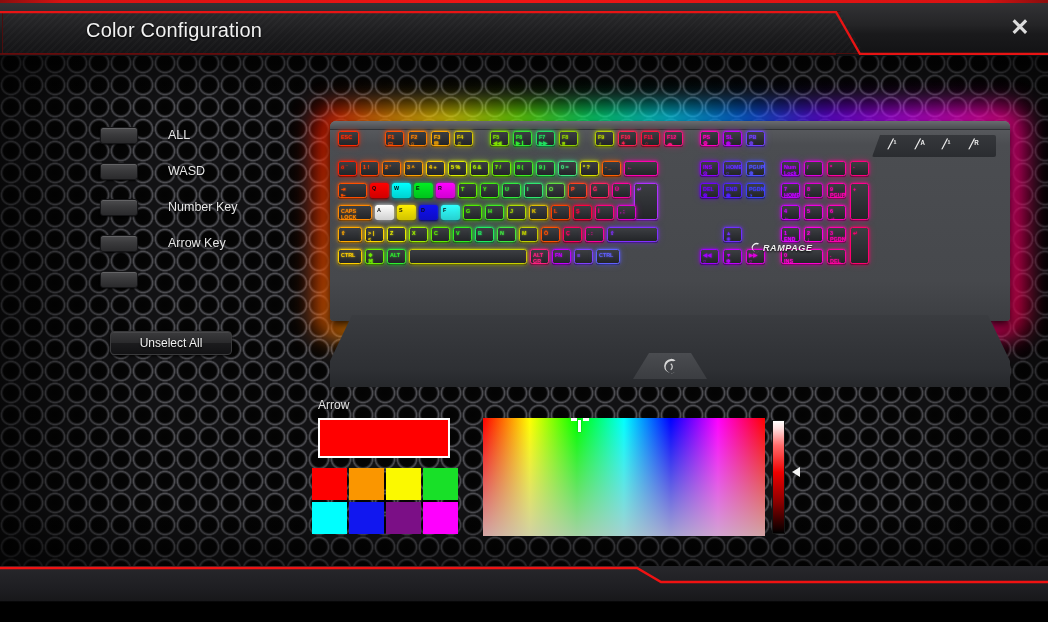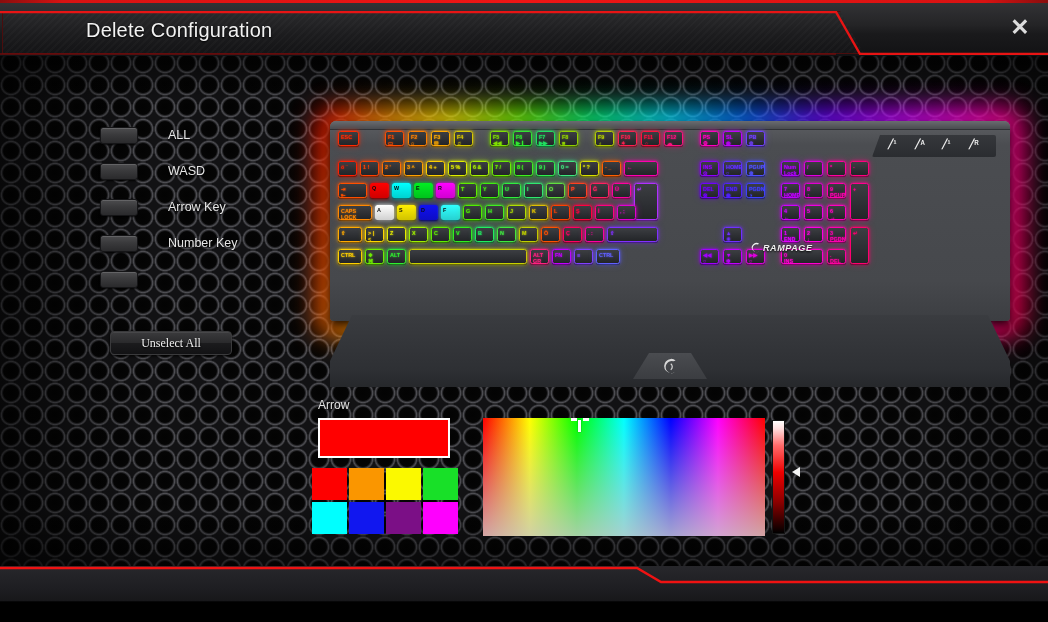--- a/index.html
+++ b/index.html
@@ -128,21 +128,21 @@
   }
   .btn {
     display: block;
     width: 122px; height: 24px;
     margin-top: 12px;
     border-radius: 4px;
     border: 1px solid #3a3a3c;
     background: linear-gradient(to bottom, #3b3b3d 0%, #2a2a2c 48%, #1b1b1d 52%, #121214 100%);
     color: #f0f0f0;
     font-size: 12px;
-    font-family: Liberation Serif, serif;
+    font-family: Liberation Sans, sans-serif;
     cursor: pointer;
     box-shadow: 0 1px 3px rgba(0,0,0,.9), inset 0 1px 0 rgba(255,255,255,.07);
     text-shadow: 0 1px 2px #000;
   }
   #btnUnselect { margin-left: 10px; margin-top: 42px; }
   #btnReverse  { margin-left: 10px; margin-top: 17px; }
 
   
   #kbwrap {
     position: absolute;
@@ -328,41 +328,41 @@
   <div id="mesh"></div>
   <div id="meshShade"></div>
 
   <div id="titlebar">
     <div class="topred"></div>
     <div id="titleplate"></div>
     <svg id="titleAccentLine" viewBox="0 0 1048 44" preserveAspectRatio="none">
       <polyline points="0,1 836,1 860,43 1048,43" fill="none" stroke="#e81414" stroke-width="2.4"></polyline>
       <polyline points="0,43 836,43" fill="none" stroke="#6d0d0d" stroke-width="1.6"></polyline>
     </svg>
-    <div id="title">Delete Configuration</div>
+    <div id="title">Color Configuration</div>
     <div id="closeBtn">✕</div>
   </div>
 
   <div id="leftpanel">
     <div id="checkboxList">
         <div class="chkrow">
           <div class="chkbox"></div>
           <div class="chklabel">ALL</div>
         </div>
         <div class="chkrow">
           <div class="chkbox"></div>
           <div class="chklabel">WASD</div>
         </div>
         <div class="chkrow">
           <div class="chkbox"></div>
-          <div class="chklabel">Arrow Key</div>
+          <div class="chklabel">Number Key</div>
         </div>
         <div class="chkrow">
           <div class="chkbox"></div>
-          <div class="chklabel">Number Key</div>
+          <div class="chklabel">Arrow Key</div>
         </div>
         <div class="chkrow">
           <div class="chkbox"></div>
           <div class="chklabel"></div>
         </div>
       </div>
     <button class="btn" id="btnUnselect">Unselect All</button>
   </div>
 
   <div id="kbwrap">

